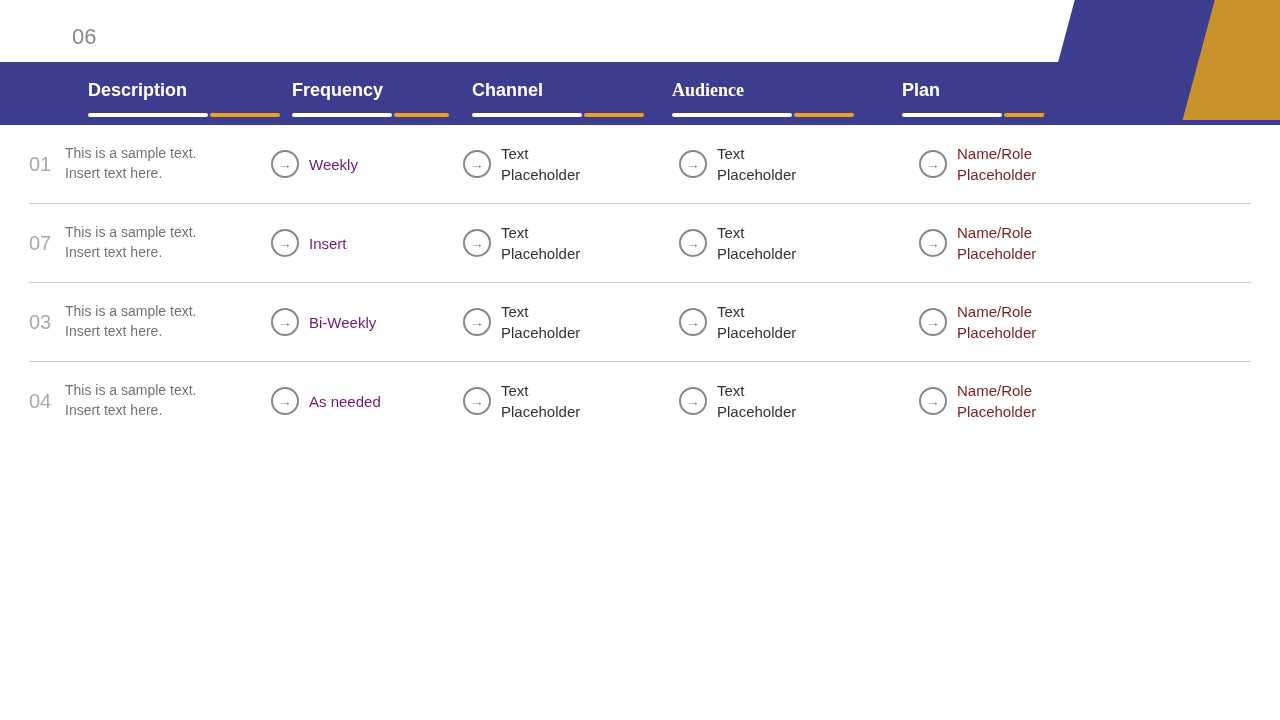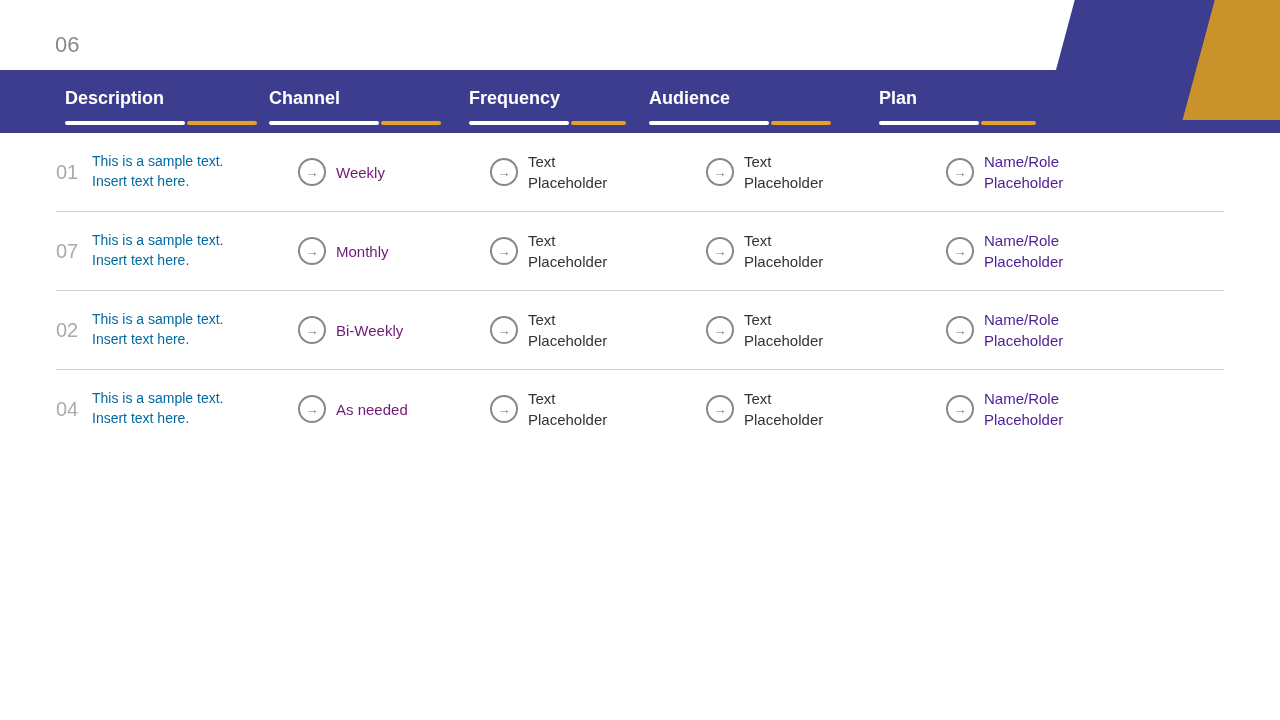--- a/index.html
+++ b/index.html
@@ -44,21 +44,22 @@
       top: -10px;
       right: -20px;
       width: 200px;
       height: 130px;
       background: #c9922a;
       transform: skewX(-15deg);
     }
 
     
     .slide-header {
-      padding: 32px 55px 0 55px;
+      padding: 24px 55px 0 55px;
+      margin-left: 17px;
     }
 
     .slide-number {
       font-size: 22px;
       color: #888888;
       font-weight: 400;
       margin-bottom: 2px;
     }
 
     .slide-title {
@@ -73,21 +74,21 @@
       height: 3px;
       background: #3d3d8f;
       margin: 12px 0 0 0;
     }
 
     
     .table-header {
       background: #3d3d8f;
       display: flex;
       align-items: stretch;
-      padding: 0 29px;
+      padding: 0 52px;
       margin-top: 0;
     }
 
     .col-header {
       display: flex;
       align-items: center;
       gap: 10px;
       padding: 14px 0 8px 0;
       color: #ffffff;
       font-weight: 700;
@@ -116,26 +117,26 @@
 
     .col-icon {
       font-size: 20px;
       opacity: 0.95;
     }
 
     
     .col-desc { flex: 0 0 240px; }
     .col-freq { flex: 0 0 180px; }
     .col-chan { flex: 0 0 200px; }
-    .col-aud  { flex: 0 0 230px; }
+    .col-aud  { flex: 0 0 230px; font-family: Liberation Serif, serif; }
     .col-own  { flex: 0 0 200px; }
 
     
     .table-body {
-      padding: 0 56px;
+      padding: 0 29px;
     }
 
     .table-row {
       display: flex;
       align-items: center;
       border-bottom: 1.5px solid #d0d0d0;
       padding: 18px 0;
     }
 
     .table-row:last-child {
@@ -145,21 +146,21 @@
     .row-num {
       font-size: 20px;
       color: #aaaaaa;
       font-weight: 400;
       width: 36px;
       flex-shrink: 0;
     }
 
     .row-desc-text {
       font-size: 14px;
-      color: #0369a1;
+      color: #737373;
       line-height: 1.4;
       flex: 0 0 200px;
     }
 
     .arrow-icon {
       width: 28px;
       height: 28px;
       border: 2px solid #888;
       border-radius: 50%;
       display: flex;
@@ -188,21 +189,21 @@
     .row-aud {
       flex: 0 0 196px;
       font-size: 15px;
       color: #333333;
       line-height: 1.4;
     }
 
     .row-own {
       flex: 0 0 180px;
       font-size: 15px;
-      color: #4c1d95;
+      color: #7f1d1d;
       line-height: 1.4;
     }
   </style>
 </head>
 <body>
 
 <div class="slide">
 
   <div class="deco-top-right">
     <div class="deco-shape-gold"></div>
@@ -226,38 +227,20 @@
               <rect x="2" y="3" width="18" height="16" rx="2" fill="none" stroke="white" stroke-width="2"></rect>
               <rect x="5" y="7" width="3" height="9" rx="0.5" fill="white"></rect>
               <rect x="10" y="9" width="7" height="2" rx="0.5" fill="white"></rect>
               <rect x="10" y="12" width="5" height="2" rx="0.5" fill="white"></rect>
             </svg>
           </span>
         </div>
         <div style="display:flex;gap:0;margin-top:5px;">
           <div class="col-underline col-underline-white" style="width:120px;"></div>
           <div class="col-underline col-underline-gold" style="width:70px;margin-left:2px;"></div>
-        </div>
-      </div>
-    </div>
-
-    <div class="col-header col-chan">
-      <div class="col-header-inner">
-        <div style="display:flex;align-items:center;gap:10px;">
-          <span>Channel</span>
-          <span class="col-icon">
-            <svg viewBox="0 0 22 22" fill="white" xmlns="http://www.w3.org/2000/svg">
-              <rect x="1" y="6" width="20" height="6" rx="1" fill="white"></rect>
-              <rect x="1" y="14" width="20" height="4" rx="1" fill="white" opacity="0.7"></rect>
-            </svg>
-          </span>
-        </div>
-        <div style="display:flex;gap:0;margin-top:5px;">
-          <div class="col-underline col-underline-white" style="width:110px;"></div>
-          <div class="col-underline col-underline-gold" style="width:60px;margin-left:2px;"></div>
         </div>
       </div>
     </div>
 
     <div class="col-header col-freq">
       <div class="col-header-inner">
         <div style="display:flex;align-items:center;gap:10px;">
           <span>Frequency</span>
           <span class="col-icon">
             <svg viewBox="0 0 22 22" fill="white" xmlns="http://www.w3.org/2000/svg">
@@ -271,20 +254,38 @@
             </svg>
           </span>
         </div>
         <div style="display:flex;gap:0;margin-top:5px;">
           <div class="col-underline col-underline-white" style="width:100px;"></div>
           <div class="col-underline col-underline-gold" style="width:55px;margin-left:2px;"></div>
         </div>
       </div>
     </div>
 
+    <div class="col-header col-chan">
+      <div class="col-header-inner">
+        <div style="display:flex;align-items:center;gap:10px;">
+          <span>Channel</span>
+          <span class="col-icon">
+            <svg viewBox="0 0 22 22" fill="white" xmlns="http://www.w3.org/2000/svg">
+              <rect x="1" y="6" width="20" height="6" rx="1" fill="white"></rect>
+              <rect x="1" y="14" width="20" height="4" rx="1" fill="white" opacity="0.7"></rect>
+            </svg>
+          </span>
+        </div>
+        <div style="display:flex;gap:0;margin-top:5px;">
+          <div class="col-underline col-underline-white" style="width:110px;"></div>
+          <div class="col-underline col-underline-gold" style="width:60px;margin-left:2px;"></div>
+        </div>
+      </div>
+    </div>
+
     <div class="col-header col-aud">
       <div class="col-header-inner">
         <div style="display:flex;align-items:center;gap:10px;">
           <span>Audience</span>
           <span class="col-icon">
             <svg viewBox="0 0 24 22" fill="white" xmlns="http://www.w3.org/2000/svg">
 
               <polygon points="3,7 3,15 7,15 7,7" fill="white"></polygon>
               <polygon points="7,5 19,1 19,19 7,17" fill="white"></polygon>
               <rect x="3" y="15" width="4" height="5" rx="1" fill="white" opacity="0.8"></rect>
@@ -336,31 +337,31 @@
       <div class="arrow-icon">→</div>
       <div class="row-own">Name/Role<br>Placeholder</div>
     </div>
 
     <div class="table-row">
       <span class="row-num">07</span>
       <div class="row-desc-text">
         This is a sample text.<br>Insert text here.
       </div>
       <div class="arrow-icon">→</div>
-      <div class="row-freq">Monthly</div>
+      <div class="row-freq">Insert</div>
       <div class="arrow-icon">→</div>
       <div class="row-chan">Text<br>Placeholder</div>
       <div class="arrow-icon">→</div>
       <div class="row-aud">Text<br>Placeholder</div>
       <div class="arrow-icon">→</div>
       <div class="row-own">Name/Role<br>Placeholder</div>
     </div>
 
     <div class="table-row">
-      <span class="row-num">02</span>
+      <span class="row-num">03</span>
       <div class="row-desc-text">
         This is a sample text.<br>Insert text here.
       </div>
       <div class="arrow-icon">→</div>
       <div class="row-freq">Bi-Weekly</div>
       <div class="arrow-icon">→</div>
       <div class="row-chan">Text<br>Placeholder</div>
       <div class="arrow-icon">→</div>
       <div class="row-aud">Text<br>Placeholder</div>
       <div class="arrow-icon">→</div>

